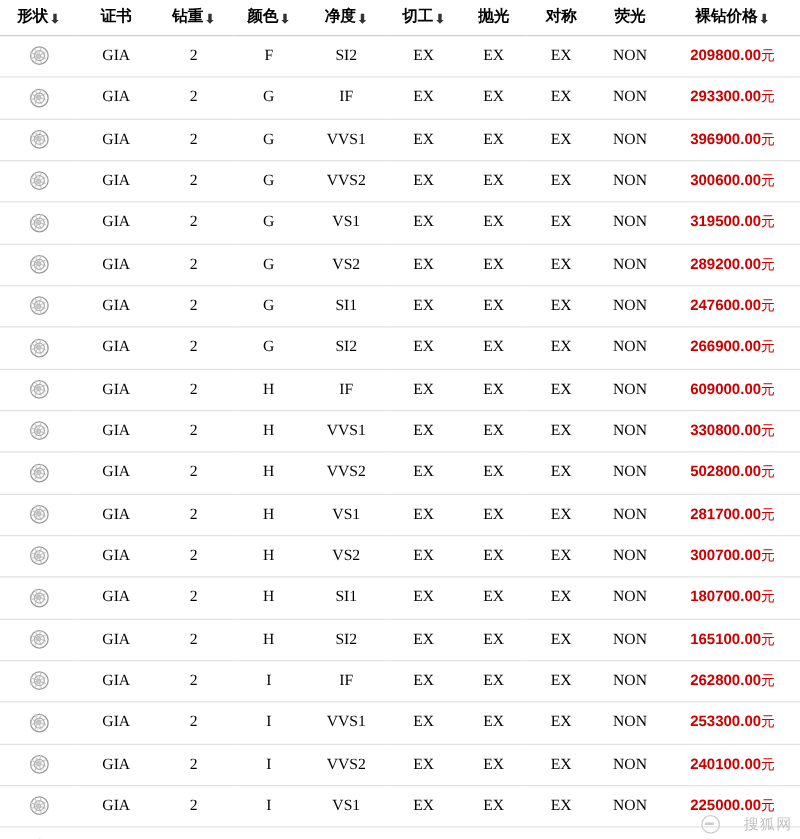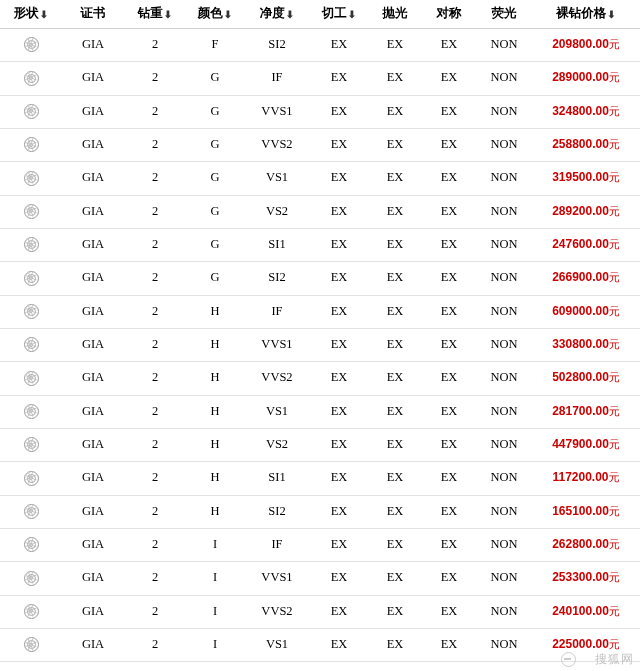--- a/index.html
+++ b/index.html
@@ -198,45 +198,45 @@
       <tr class="data-row">
         <td class="cell-shape"><span class="shape-icon"><span class="outer"></span><i class="r1"></i><i class="r2"></i><i class="r3"></i><i class="r4"></i><span class="mid"></span><span class="inner"></span></span></td>
         <td class="cell-cert">GIA</td>
         <td class="cell-carat">2</td>
         <td class="cell-color">G</td>
         <td class="cell-clarity">IF</td>
         <td class="cell-cut">EX</td>
         <td class="cell-polish">EX</td>
         <td class="cell-sym">EX</td>
         <td class="cell-fluor">NON</td>
-        <td class="cell-price"><span>289000.00</span><span class="yuan">元</span></td>
+        <td class="cell-price"><span>293300.00</span><span class="yuan">元</span></td>
       </tr>
       <tr class="data-row">
         <td class="cell-shape"><span class="shape-icon"><span class="outer"></span><i class="r1"></i><i class="r2"></i><i class="r3"></i><i class="r4"></i><span class="mid"></span><span class="inner"></span></span></td>
         <td class="cell-cert">GIA</td>
         <td class="cell-carat">2</td>
         <td class="cell-color">G</td>
         <td class="cell-clarity">VVS1</td>
         <td class="cell-cut">EX</td>
         <td class="cell-polish">EX</td>
         <td class="cell-sym">EX</td>
         <td class="cell-fluor">NON</td>
-        <td class="cell-price"><span>324800.00</span><span class="yuan">元</span></td>
+        <td class="cell-price"><span>396900.00</span><span class="yuan">元</span></td>
       </tr>
       <tr class="data-row">
         <td class="cell-shape"><span class="shape-icon"><span class="outer"></span><i class="r1"></i><i class="r2"></i><i class="r3"></i><i class="r4"></i><span class="mid"></span><span class="inner"></span></span></td>
         <td class="cell-cert">GIA</td>
         <td class="cell-carat">2</td>
         <td class="cell-color">G</td>
         <td class="cell-clarity">VVS2</td>
         <td class="cell-cut">EX</td>
         <td class="cell-polish">EX</td>
         <td class="cell-sym">EX</td>
         <td class="cell-fluor">NON</td>
-        <td class="cell-price"><span>258800.00</span><span class="yuan">元</span></td>
+        <td class="cell-price"><span>300600.00</span><span class="yuan">元</span></td>
       </tr>
       <tr class="data-row">
         <td class="cell-shape"><span class="shape-icon"><span class="outer"></span><i class="r1"></i><i class="r2"></i><i class="r3"></i><i class="r4"></i><span class="mid"></span><span class="inner"></span></span></td>
         <td class="cell-cert">GIA</td>
         <td class="cell-carat">2</td>
         <td class="cell-color">G</td>
         <td class="cell-clarity">VS1</td>
         <td class="cell-cut">EX</td>
         <td class="cell-polish">EX</td>
         <td class="cell-sym">EX</td>
@@ -330,33 +330,33 @@
       <tr class="data-row">
         <td class="cell-shape"><span class="shape-icon"><span class="outer"></span><i class="r1"></i><i class="r2"></i><i class="r3"></i><i class="r4"></i><span class="mid"></span><span class="inner"></span></span></td>
         <td class="cell-cert">GIA</td>
         <td class="cell-carat">2</td>
         <td class="cell-color">H</td>
         <td class="cell-clarity">VS2</td>
         <td class="cell-cut">EX</td>
         <td class="cell-polish">EX</td>
         <td class="cell-sym">EX</td>
         <td class="cell-fluor">NON</td>
-        <td class="cell-price"><span>447900.00</span><span class="yuan">元</span></td>
+        <td class="cell-price"><span>300700.00</span><span class="yuan">元</span></td>
       </tr>
       <tr class="data-row">
         <td class="cell-shape"><span class="shape-icon"><span class="outer"></span><i class="r1"></i><i class="r2"></i><i class="r3"></i><i class="r4"></i><span class="mid"></span><span class="inner"></span></span></td>
         <td class="cell-cert">GIA</td>
         <td class="cell-carat">2</td>
         <td class="cell-color">H</td>
         <td class="cell-clarity">SI1</td>
         <td class="cell-cut">EX</td>
         <td class="cell-polish">EX</td>
         <td class="cell-sym">EX</td>
         <td class="cell-fluor">NON</td>
-        <td class="cell-price"><span>117200.00</span><span class="yuan">元</span></td>
+        <td class="cell-price"><span>180700.00</span><span class="yuan">元</span></td>
       </tr>
       <tr class="data-row">
         <td class="cell-shape"><span class="shape-icon"><span class="outer"></span><i class="r1"></i><i class="r2"></i><i class="r3"></i><i class="r4"></i><span class="mid"></span><span class="inner"></span></span></td>
         <td class="cell-cert">GIA</td>
         <td class="cell-carat">2</td>
         <td class="cell-color">H</td>
         <td class="cell-clarity">SI2</td>
         <td class="cell-cut">EX</td>
         <td class="cell-polish">EX</td>
         <td class="cell-sym">EX</td>

